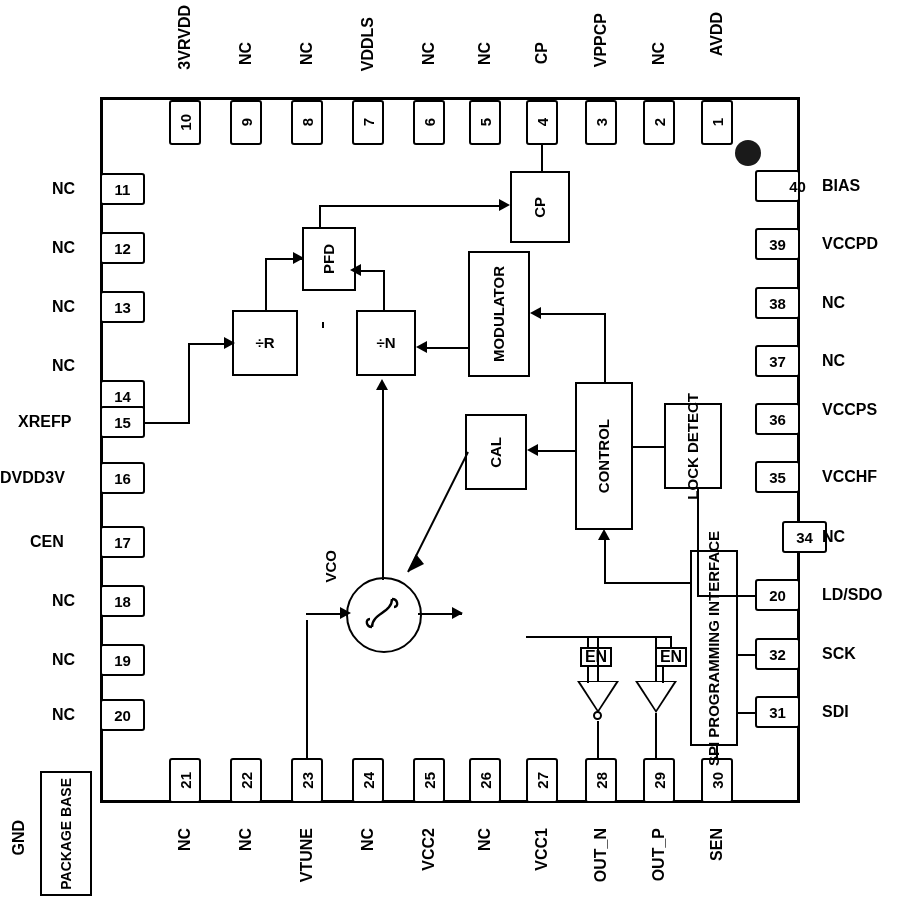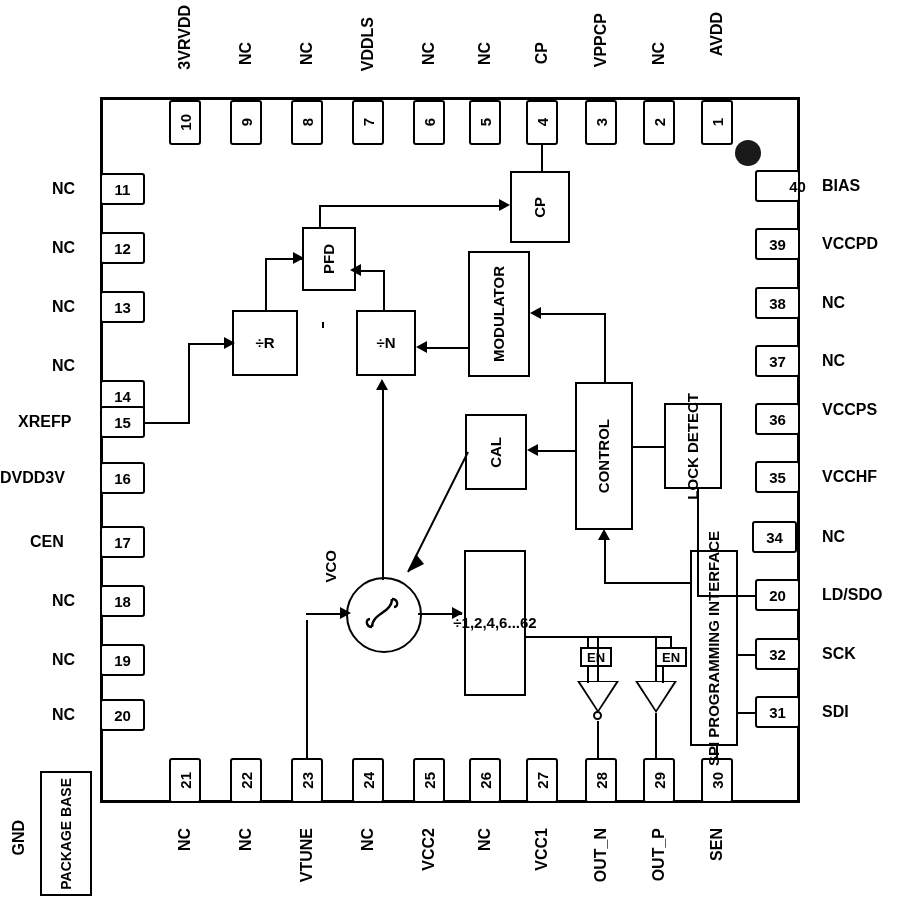--- a/index.html
+++ b/index.html
@@ -64,21 +64,21 @@
     position:absolute;left:346px;top:577px;width:72px;height:72px;
     border:2px solid #000;border-radius:50%;background:#fff;
   }
   #vco-label{position:absolute;left:322px;top:550px;font-size:15px;font-weight:700;
     writing-mode:vertical-rl;transform:rotate(180deg);}
 
   
   .buf{position:absolute;width:0;height:0;}
   .buf-dn{border-left:21px solid transparent;border-right:21px solid transparent;border-top:32px solid #000;}
   .buf-inner{position:absolute;width:0;height:0;border-left:18px solid transparent;border-right:18px solid transparent;border-top:28px solid #fff;}
-  .enbox{position:absolute;border:2px solid #000;background:#fff;font-size:13px;font-weight:700;
+  .enbox{position:absolute;border:2px solid #000;background:#fff;font-size:16px;font-weight:700;
     display:flex;align-items:center;justify-content:center;box-sizing:border-box;}
   .bubble{position:absolute;width:9px;height:9px;border:2px solid #000;border-radius:50%;background:#fff;box-sizing:border-box;}
 
   
   #pkgbase{
     position:absolute;left:40px;top:771px;width:52px;height:125px;
     border:2px solid #000;background:#fff;box-sizing:border-box;
     display:flex;align-items:center;justify-content:center;font-size:14px;font-weight:700;
   }
   #pkgbase span{writing-mode:vertical-rl;transform:rotate(180deg);line-height:1.2;text-align:center;}
@@ -188,21 +188,21 @@
     </div>
   <div class="pad right" style="left:755px;top:345px;">
       <span>37</span>
     </div>
   <div class="pad right" style="left:755px;top:403px;">
       <span>36</span>
     </div>
   <div class="pad right" style="left:755px;top:461px;">
       <span>35</span>
     </div>
-  <div class="pad right" style="left:752px;top:521px;">
+  <div class="pad right" style="left:782px;top:521px;">
       <span>34</span>
     </div>
   <div class="pad right" style="left:755px;top:579px;">
       <span>20</span>
     </div>
   <div class="pad right" style="left:755px;top:638px;">
       <span>32</span>
     </div>
   <div class="pad right" style="left:755px;top:696px;">
       <span>31</span>
@@ -283,23 +283,20 @@
     </div>
   <div class="blk vert" style="left:465px;top:414px;width:62px;height:76px;">
       <span>CAL</span>
     </div>
   <div class="blk vert" style="left:575px;top:382px;width:58px;height:148px;">
       <span>CONTROL</span>
     </div>
   <div class="blk vert" style="left:664px;top:403px;width:58px;height:86px;">
       <span>LOCK DETECT</span>
     </div>
-  <div class="blk" style="left:464px;top:550px;width:62px;height:146px;">
-      <span>÷1,2,4,6...62</span>
-    </div>
   <div class="blk vert" style="left:690px;top:550px;width:48px;height:196px;">
       <span>SPI PROGRAMMING INTERFACE</span>
     </div>
 
   <div id="vco-circle"></div>
   <div id="vco-label">VCO</div>
   <svg class="abs" style="left:346px;top:577px;width:72px;height:72px;" viewBox="0 0 72 72">
     <path d="M26 50 C26 36, 46 36, 46 22" stroke="#000" stroke-width="2.4" fill="none"></path>
     <path d="M26 50 C20 50, 19 42, 24 42" stroke="#000" stroke-width="2.4" fill="none"></path>
     <path d="M46 22 C52 22, 53 30, 48 30" stroke="#000" stroke-width="2.4" fill="none"></path>

